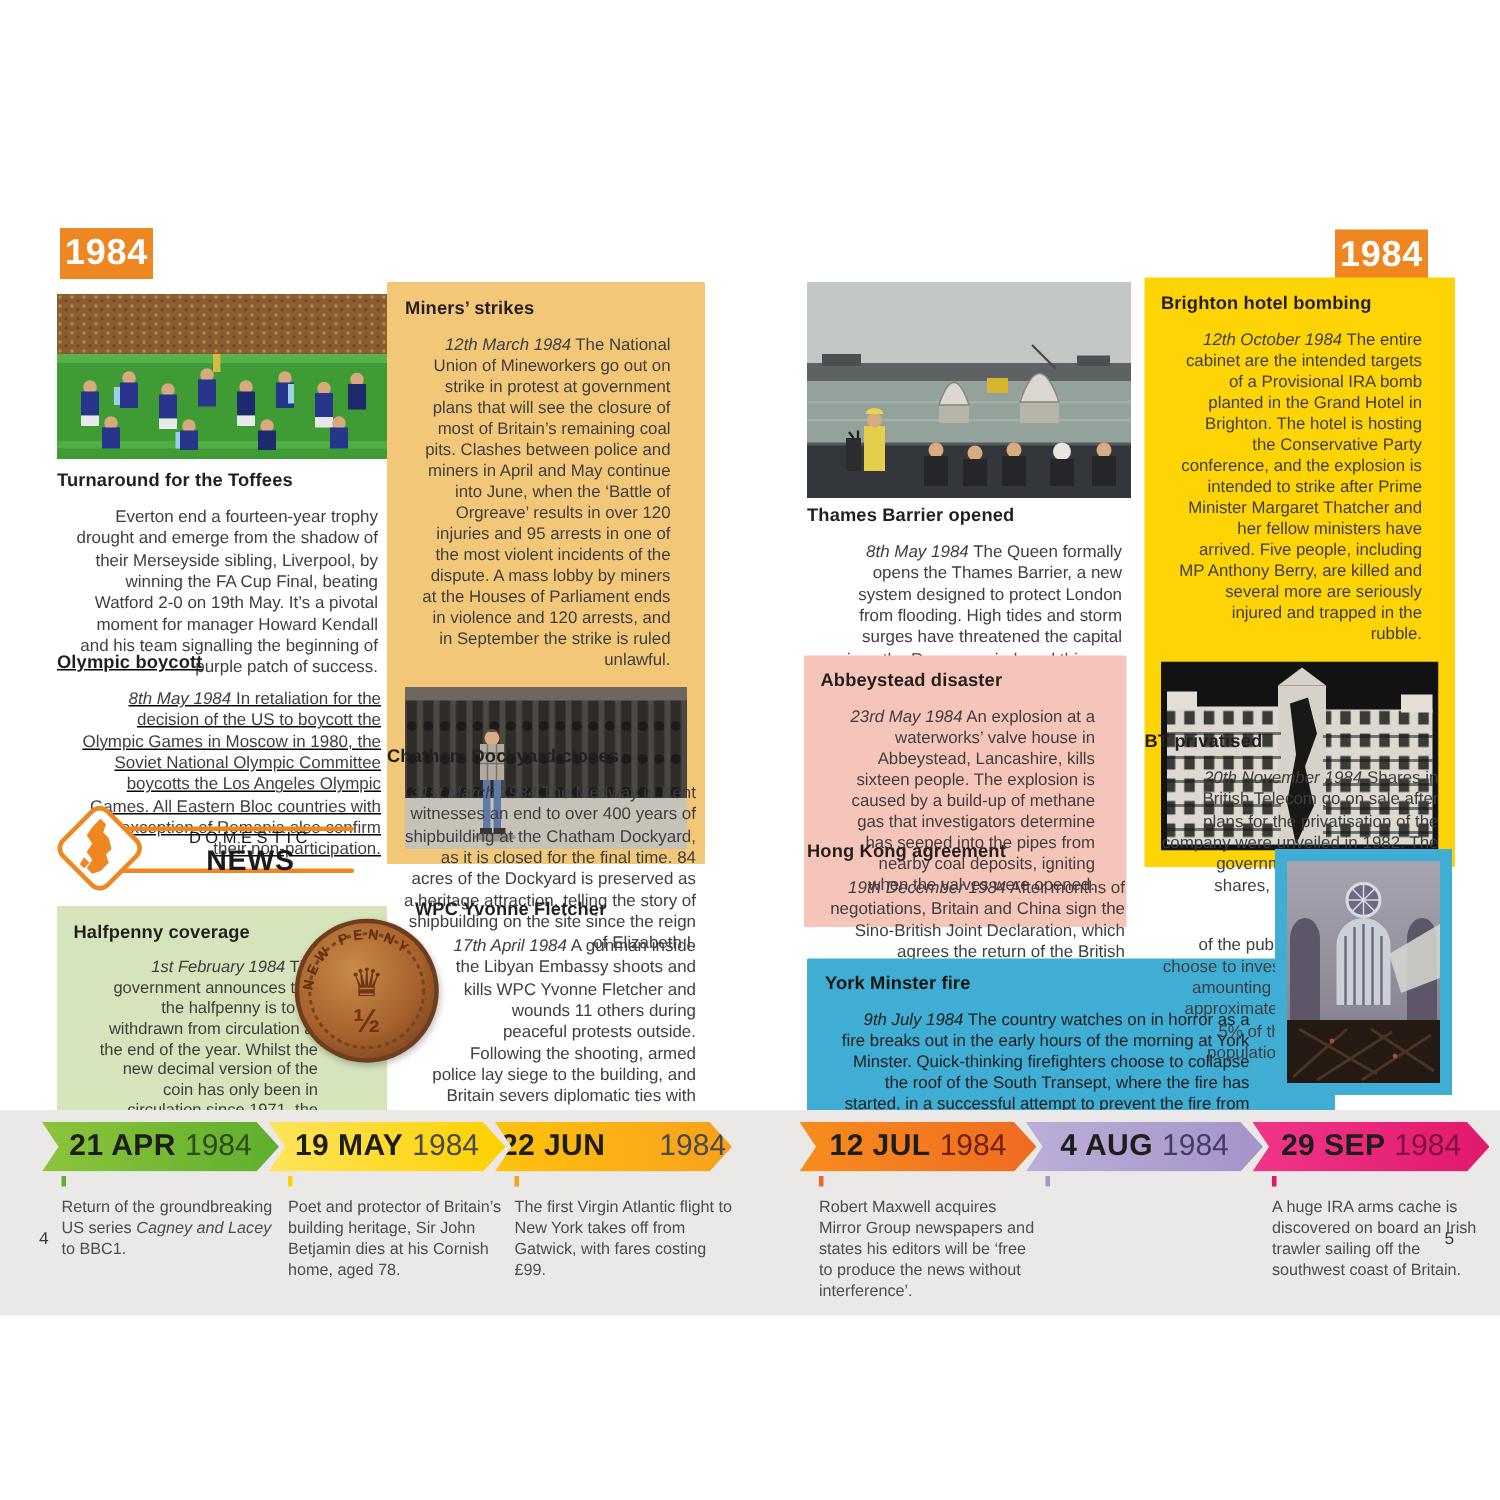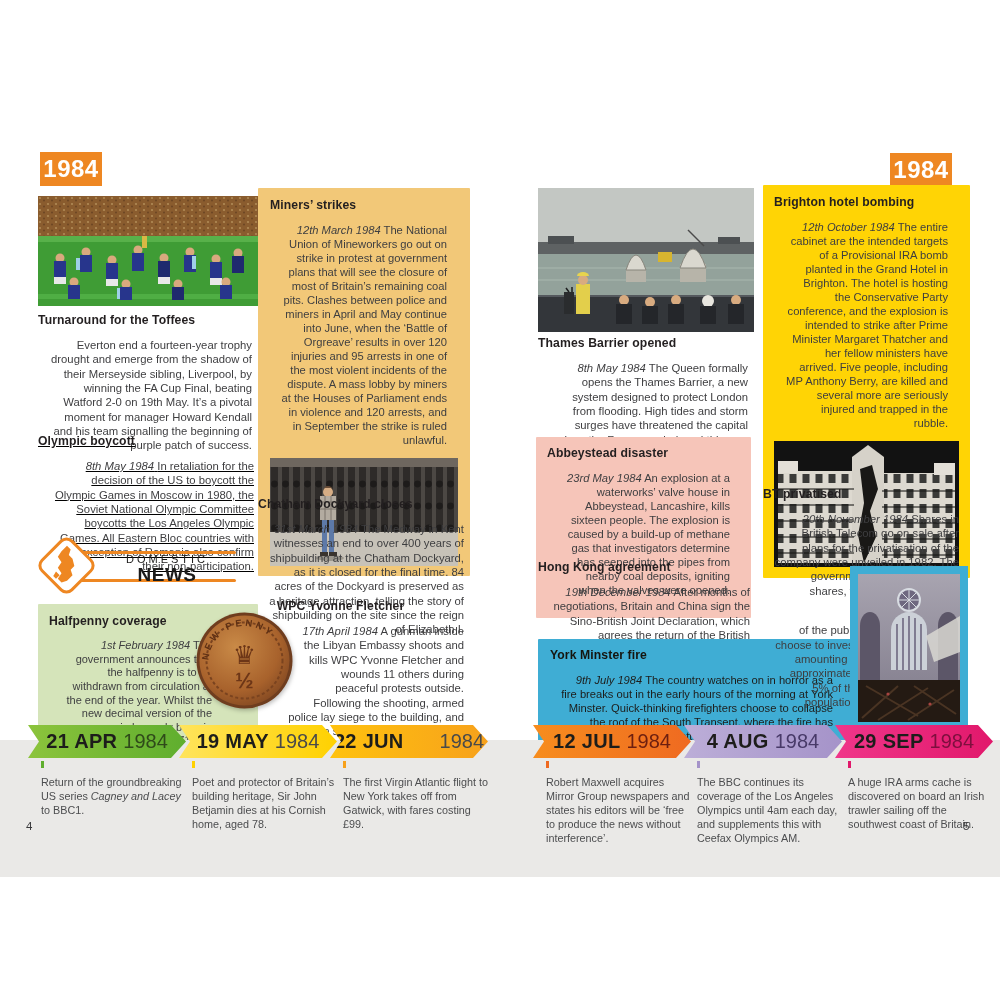--- a/index.html
+++ b/index.html
@@ -65,21 +65,21 @@
   #ph-brighton { width:185px; height:126px; margin-top:7px; display:block; }
 
   #art-bt { left:763px; top:487px; width:207px; }
   .bt-narrow { width:86px; }
   #ph-york-frame { position:absolute; left:850px; top:566px; width:118px; height:164px;
     background:var(--york_box); padding:8px; }
   #ph-york-frame svg { display:block; width:102px; height:148px; }
 
   
   #tl-band { position:absolute; left:0; top:740px; width:1000px; height:137px; background:var(--band); }
-  .tl-item { position:absolute; top:725px; width:158px; }
+  .tl-item { position:absolute; top:748px; width:158px; }
   .tl-banner { height:33px; display:flex; align-items:center; justify-content:center; gap:6px;
     clip-path:polygon(0 0, calc(100% - 15px) 0, 100% 50%, calc(100% - 15px) 100%, 0 100%, 11px 50%); }
   .tl-day  { font-size:20px; font-weight:800; color:#1d1d1b; letter-spacing:.3px; }
   .tl-year { font-size:20px; font-weight:400; }
   .tl-tick { width:3px; height:7px; margin:3px 0 7px 13px; }
   .tl-text { font-size:10.8px; line-height:1.3; color:#4c4d4f; margin:0 0 0 13px; width:147px; }
   .pg { position:absolute; font-size:11.5px; color:#39393b; }
   #pg4 { left:26px;  top:820px; }
   #pg5 { left:963px; top:820px; }
 </style>
@@ -407,21 +407,20 @@
       </div>
     <div class="tl-tick" style="background: rgb(239, 106, 33);"></div>
     <p class="tl-text"><span>Robert Maxwell acquires Mirror Group newspapers and states his editors will be ‘free to produce the news without interference’.</span></p>
   </div>
   <div class="tl-item" style="left:684px">
     <div class="tl-banner" style="background: linear-gradient(90deg, rgb(188, 174, 216), rgb(165, 147, 201));">
         <span class="tl-day">4 AUG</span>
         <span class="tl-year" style="color: rgb(72, 58, 104);">1984</span>
       </div>
     <div class="tl-tick" style="background: rgb(165, 147, 201);"></div>
-    <p class="tl-text"><span>The BBC continues its coverage of the Los Angeles Olympics until 4am each day, and supplements this with Ceefax Olympics AM.</span></p>
   </div>
   <div class="tl-item" style="left:835px">
     <div class="tl-banner" style="background: linear-gradient(90deg, rgb(240, 54, 138), rgb(225, 24, 107));">
         <span class="tl-day">29 SEP</span>
         <span class="tl-year" style="color: rgb(126, 15, 62);">1984</span>
       </div>
     <div class="tl-tick" style="background: rgb(225, 24, 107);"></div>
     <p class="tl-text"><span>A huge IRA arms cache is discovered on board an Irish trawler sailing off the southwest coast of Britain.</span></p>
   </div>
 

